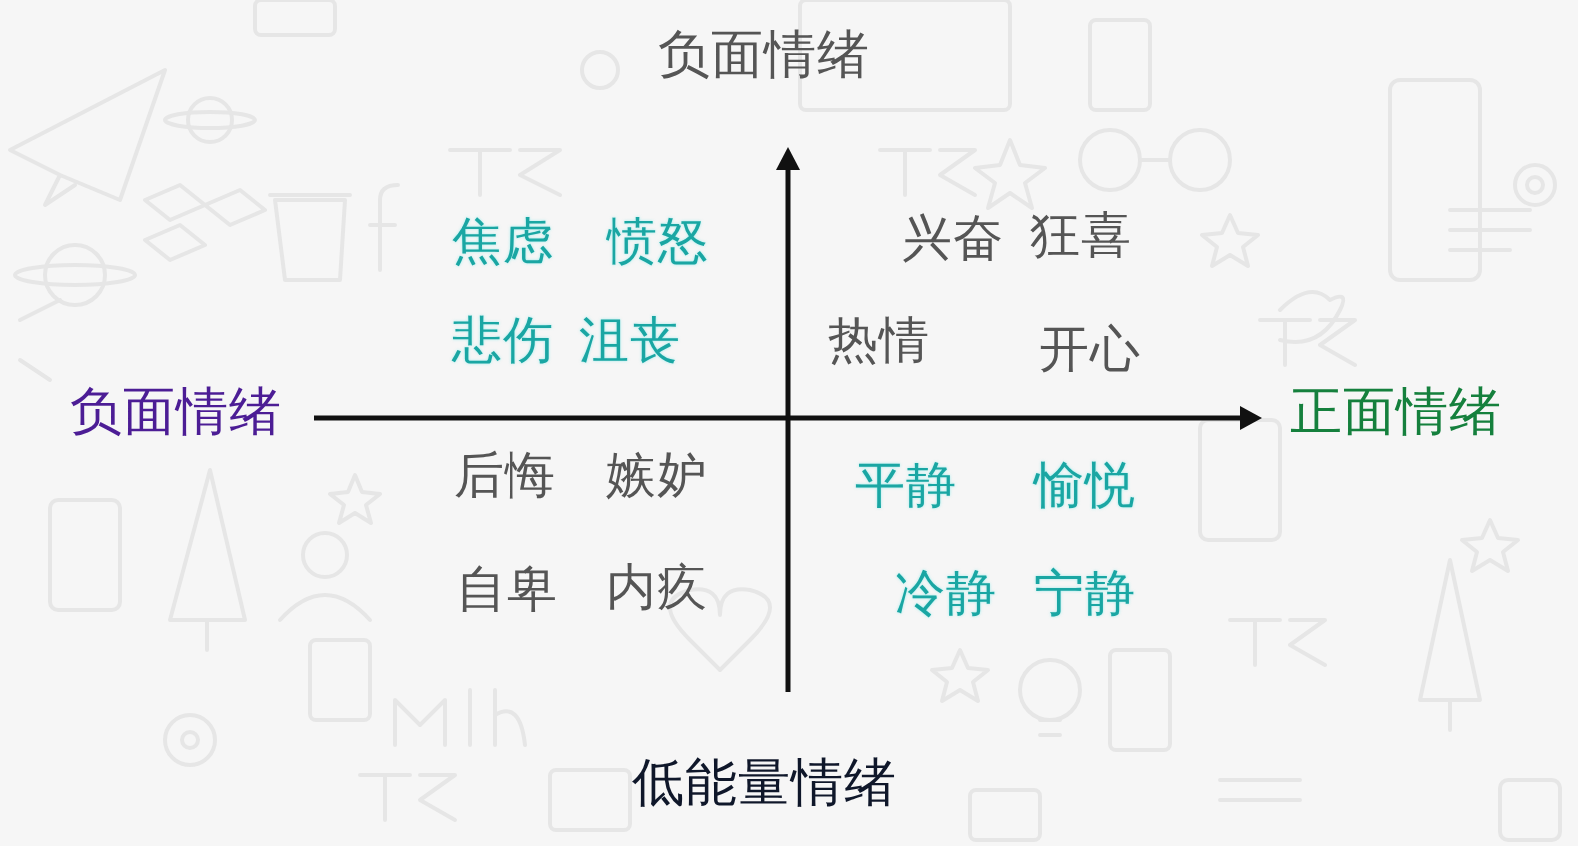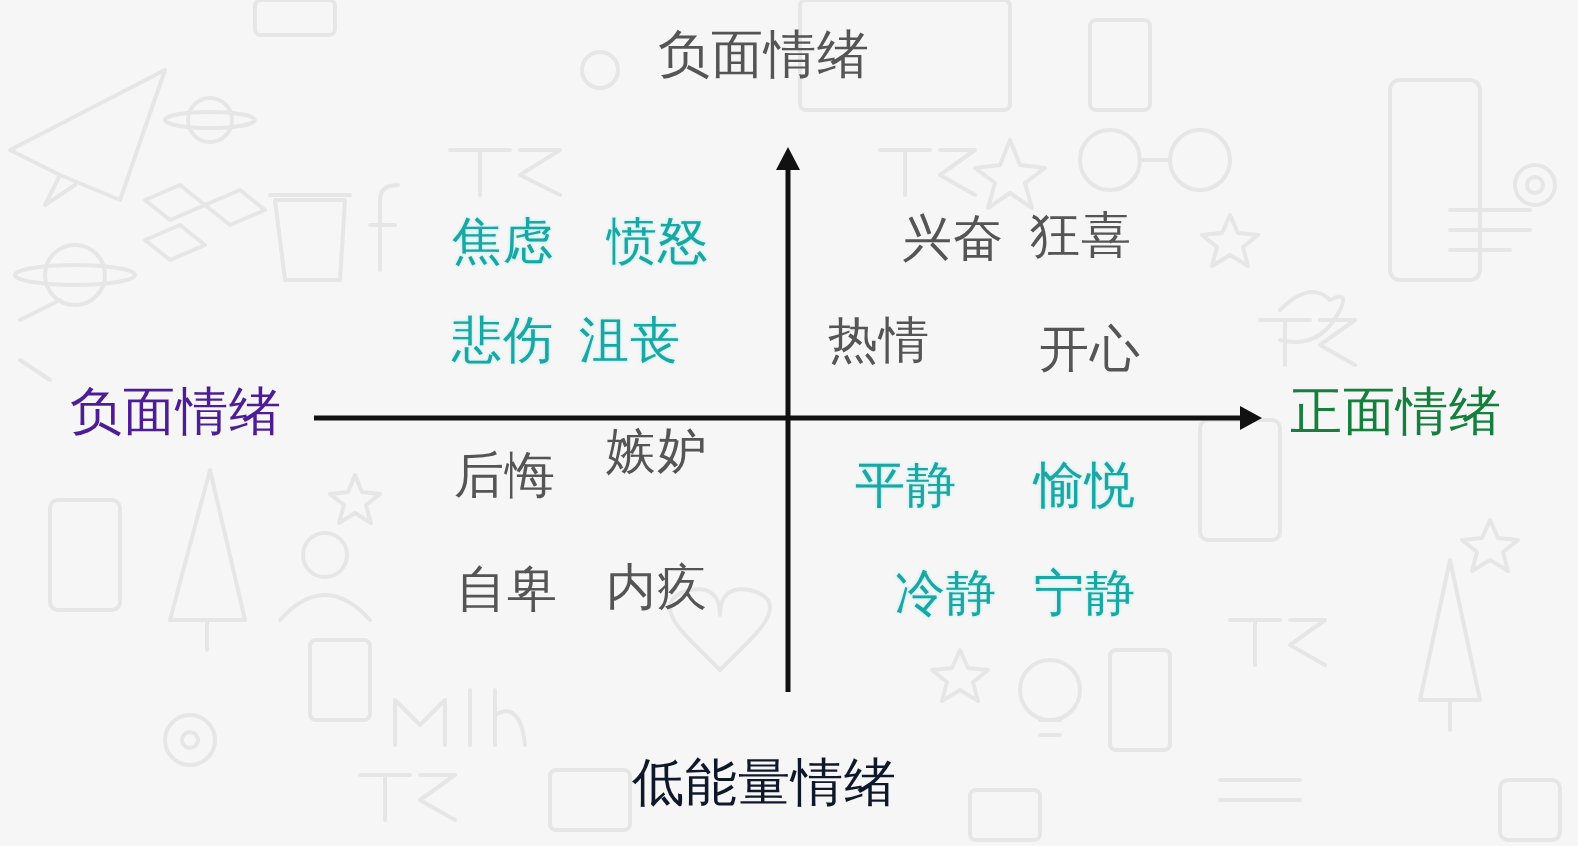--- a/index.html
+++ b/index.html
@@ -118,21 +118,21 @@
 
 <div>
   <div class="word gray" style="left:890px; top:213px;margin-left:12px;">兴奋</div>
   <div class="word gray" style="left:1030px; top:210px;">狂喜</div>
   <div class="word gray" style="left:828px; top:315px;">热情</div>
   <div class="word gray" style="left:1030px; top:324px;margin-left:9px;">开心</div>
 </div>
 
 <div>
   <div class="word gray" style="left:454px; top:450px;">后悔</div>
-  <div class="word gray" style="left:606px; top:426px;">嫉妒</div>
+  <div class="word gray" style="left:606px; top:450px;">嫉妒</div>
   <div class="word gray" style="left:456px; top:564px;">自卑</div>
   <div class="word gray" style="left:606px; top:562px;">内疚</div>
 </div>
 
 <div>
   <div class="word teal" style="left:855px; top:460px;">平静</div>
   <div class="word teal" style="left:1034px; top:460px;">愉悦</div>
   <div class="word teal" style="left:855px; top:568px;margin-left:40px;">冷静</div>
   <div class="word teal" style="left:1034px; top:568px;">宁静</div>
 </div>

